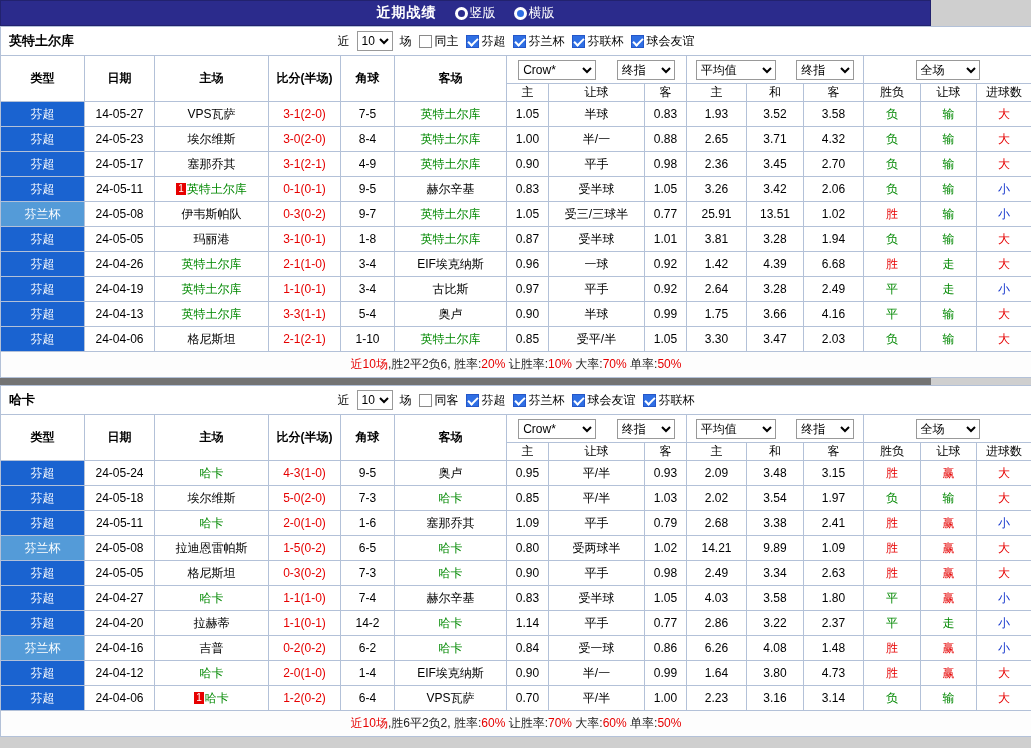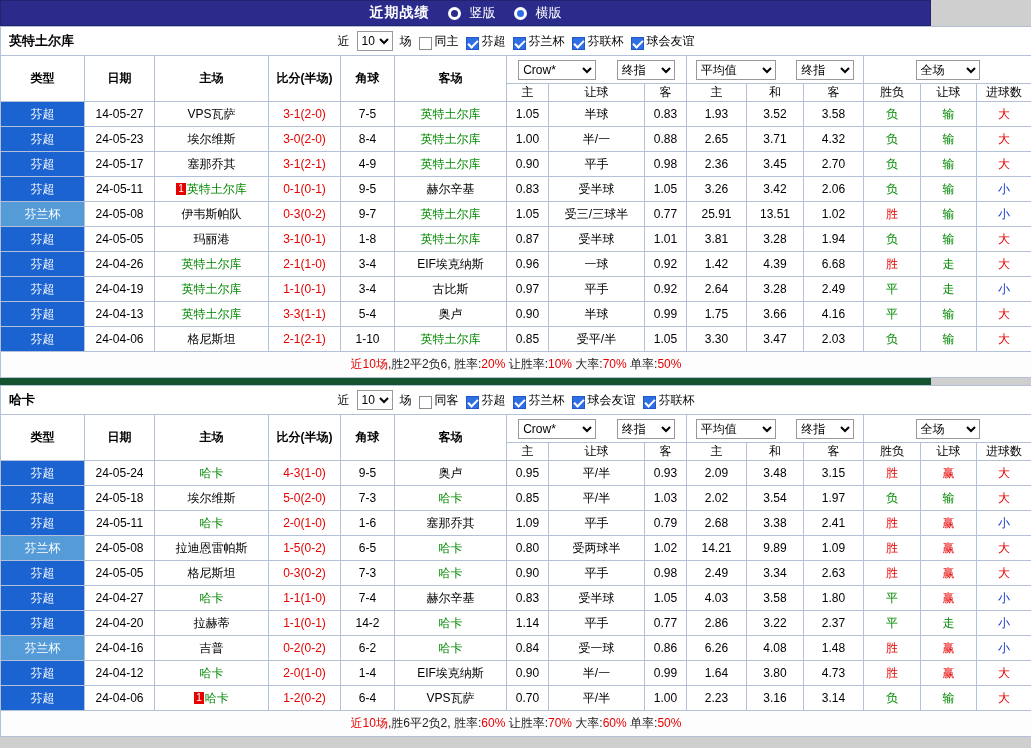--- a/index.html
+++ b/index.html
@@ -1,38 +1,38 @@
 <!DOCTYPE html>
 <html><head>
 <meta charset="utf-8">
 <style>
   *{box-sizing:border-box;margin:0;padding:0}
   html,body{width:1031px}
   body{font-family:"Liberation Sans","DejaVu Sans",sans-serif;background:#cfcfcf}
-  .page{width:931px;background:#14532d}
+  .page{width:931px;background:#737373}
   .titlebar{height:26px;background:#2b2b8c;border:1px solid #22226e;display:flex;align-items:center;justify-content:center;gap:18px;color:#fff;font-size:13px}
   .titlebar .title{font-weight:bold;font-size:14px;letter-spacing:1px}
-  .radio-opt{display:inline-flex;align-items:center;gap:9px;cursor:pointer}
+  .radio-opt{display:inline-flex;align-items:center;gap:2px;cursor:pointer}
   .radio{width:13px;height:13px;border-radius:50%;background:#fff;display:inline-flex;align-items:center;justify-content:center}
   .radio i{display:block;width:7px;height:7px;border-radius:50%}
   .radio.sel i{background:#2f6fe4}
   .radio.unsel i{background:#2b2b8c}
   table{border-collapse:collapse;table-layout:fixed;width:1031px;font-size:12px;background:#fff}
   td,th{border:1px solid #b3c1d8;text-align:center;height:25px;overflow:hidden;white-space:nowrap;padding:0 1px;color:#000}
   th{font-weight:bold;background:#fff}
   .hdr1 th{height:28px}
   .hdr2 th{height:18px;font-weight:normal}
   .filter-td{height:29px;position:relative;text-align:left}
   .team-name{position:absolute;left:8px;top:50%;transform:translateY(-50%);font-weight:bold;font-size:13px}
   .filter-controls{display:flex;align-items:center;justify-content:center;gap:7px;height:100%;font-size:12px}
   .cb{width:13px;height:13px;display:inline-block;position:relative;flex:none}
   .cb.checked{background:#2f6fe4;border:1px solid #2456c8}
   .cb.checked::after{content:"";position:absolute;left:3px;top:0;width:4px;height:8px;border:solid #fff;border-width:0 2px 2px 0;transform:rotate(45deg)}
   .cb.un{background:#fff;border:1px solid #8a8a8a}
-  label{display:inline-flex;align-items:flex-end;gap:3px;cursor:pointer}
+  label{display:inline-flex;align-items:center;gap:3px;cursor:pointer}
   select{font-size:12px;height:20px;background:#fff;border:1px solid #999}
   .sel-gap{display:inline-block;width:14px}
   td.league{color:#fff}
   td.league.super{background:#1a63d0}
   td.league.cup{background:#549bd8}
   .score{color:#e60000}
   .focus{color:#008800}
   .badge{display:inline-block;background:#e60000;color:#fff;font-size:10px;line-height:12px;padding:0 2px;margin-right:1px;vertical-align:1px}
   .red{color:#e60000}
   .green{color:#008800}

